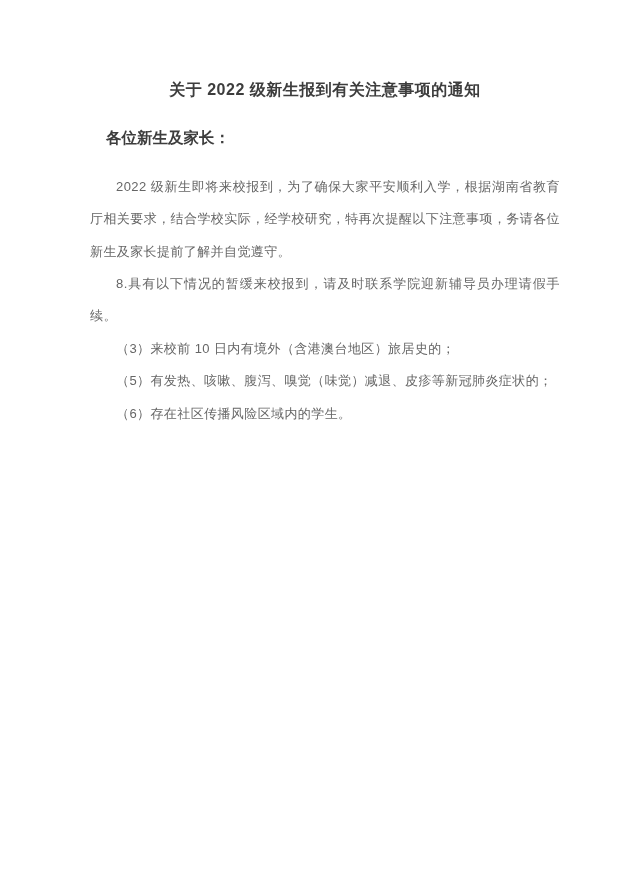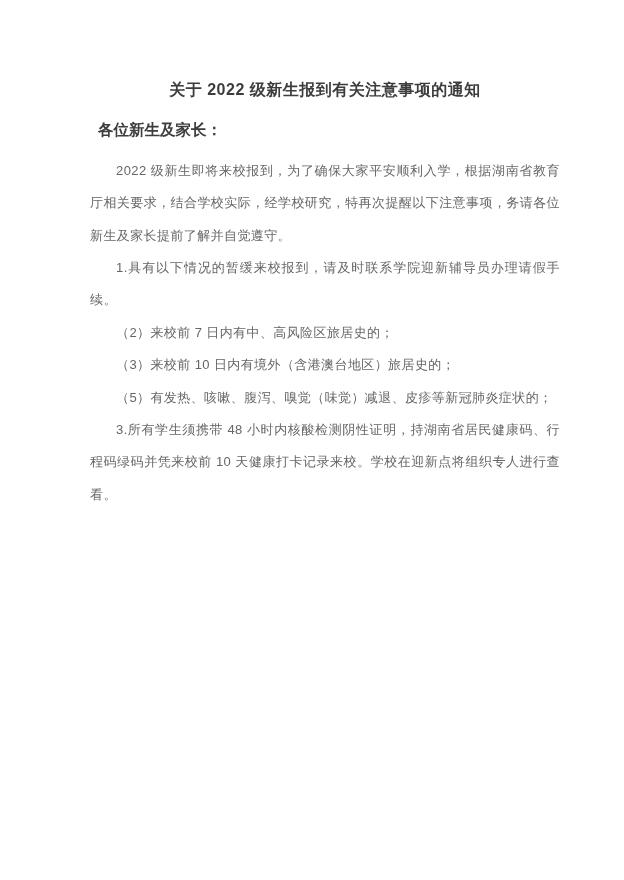--- a/index.html
+++ b/index.html
@@ -23,21 +23,21 @@
   .doc-title {
     margin: 0;
     font-size: 16px;
     font-weight: bold;
     color: #3d3d3d;
     text-align: center;
     line-height: 32.4px;
     letter-spacing: 0.5px;
   }
   .doc-salutation {
-    margin: 8px;
+    margin: 16px;
     font-size: 15.5px;
     font-weight: bold;
     color: #3d3d3d;
     line-height: 32.4px;
   }
   .doc-paragraph {
     margin: 0;
     font-size: 13px;
     color: #666666;
     line-height: 32.4px;
@@ -49,27 +49,26 @@
 </head>
 <body>
 
 <div class="doc-page">
   <h1 class="doc-title">关于 2022 级新生报到有关注意事项的通知</h1>
 
   <p class="doc-salutation">各位新生及家长：</p>
 
   <p class="doc-paragraph">2022 级新生即将来校报到，为了确保大家平安顺利入学，根据湖南省教育厅相关要求，结合学校实际，经学校研究，特再次提醒以下注意事项，务请各位新生及家长提前了解并自觉遵守。</p>
 
-  <p class="doc-paragraph">1.具有以下情况的暂缓来校报到，请及时联系学院迎新辅导员办理请假手续。</p>
+  <p class="doc-paragraph">8.具有以下情况的暂缓来校报到，请及时联系学院迎新辅导员办理请假手续。</p>
 
 
-  <p class="doc-paragraph">（2）来校前 7 日内有中、高风险区旅居史的；</p>
 
   <p class="doc-paragraph">（3）来校前 10 日内有境外（含港澳台地区）旅居史的；</p>
 
 
   <p class="doc-paragraph">（5）有发热、咳嗽、腹泻、嗅觉（味觉）减退、皮疹等新冠肺炎症状的；</p>
 
+  <p class="doc-paragraph">（6）存在社区传播风险区域内的学生。</p>
 
 
-  <p class="doc-paragraph">3.所有学生须携带 48 小时内核酸检测阴性证明，持湖南省居民健康码、行程码绿码并凭来校前 10 天健康打卡记录来校。学校在迎新点将组织专人进行查看。</p>
 
 </div>
 
 </body></html>

